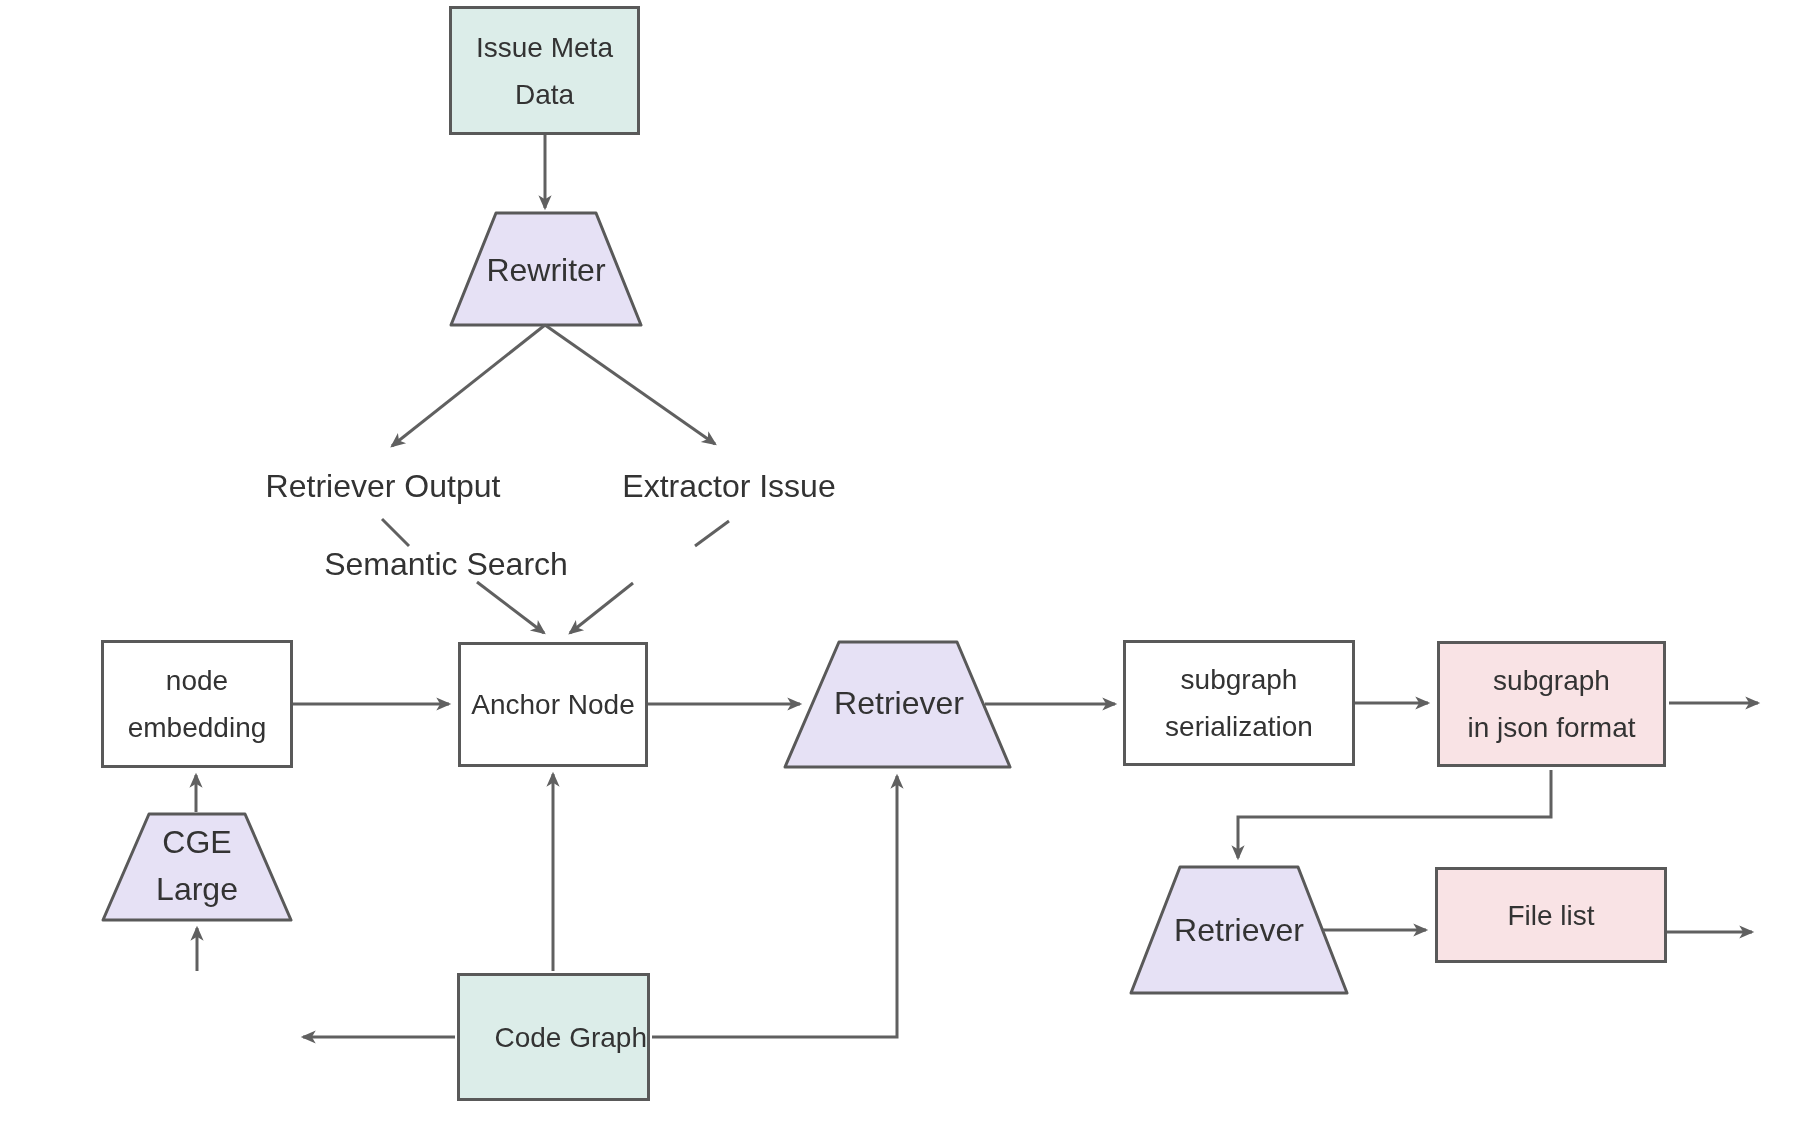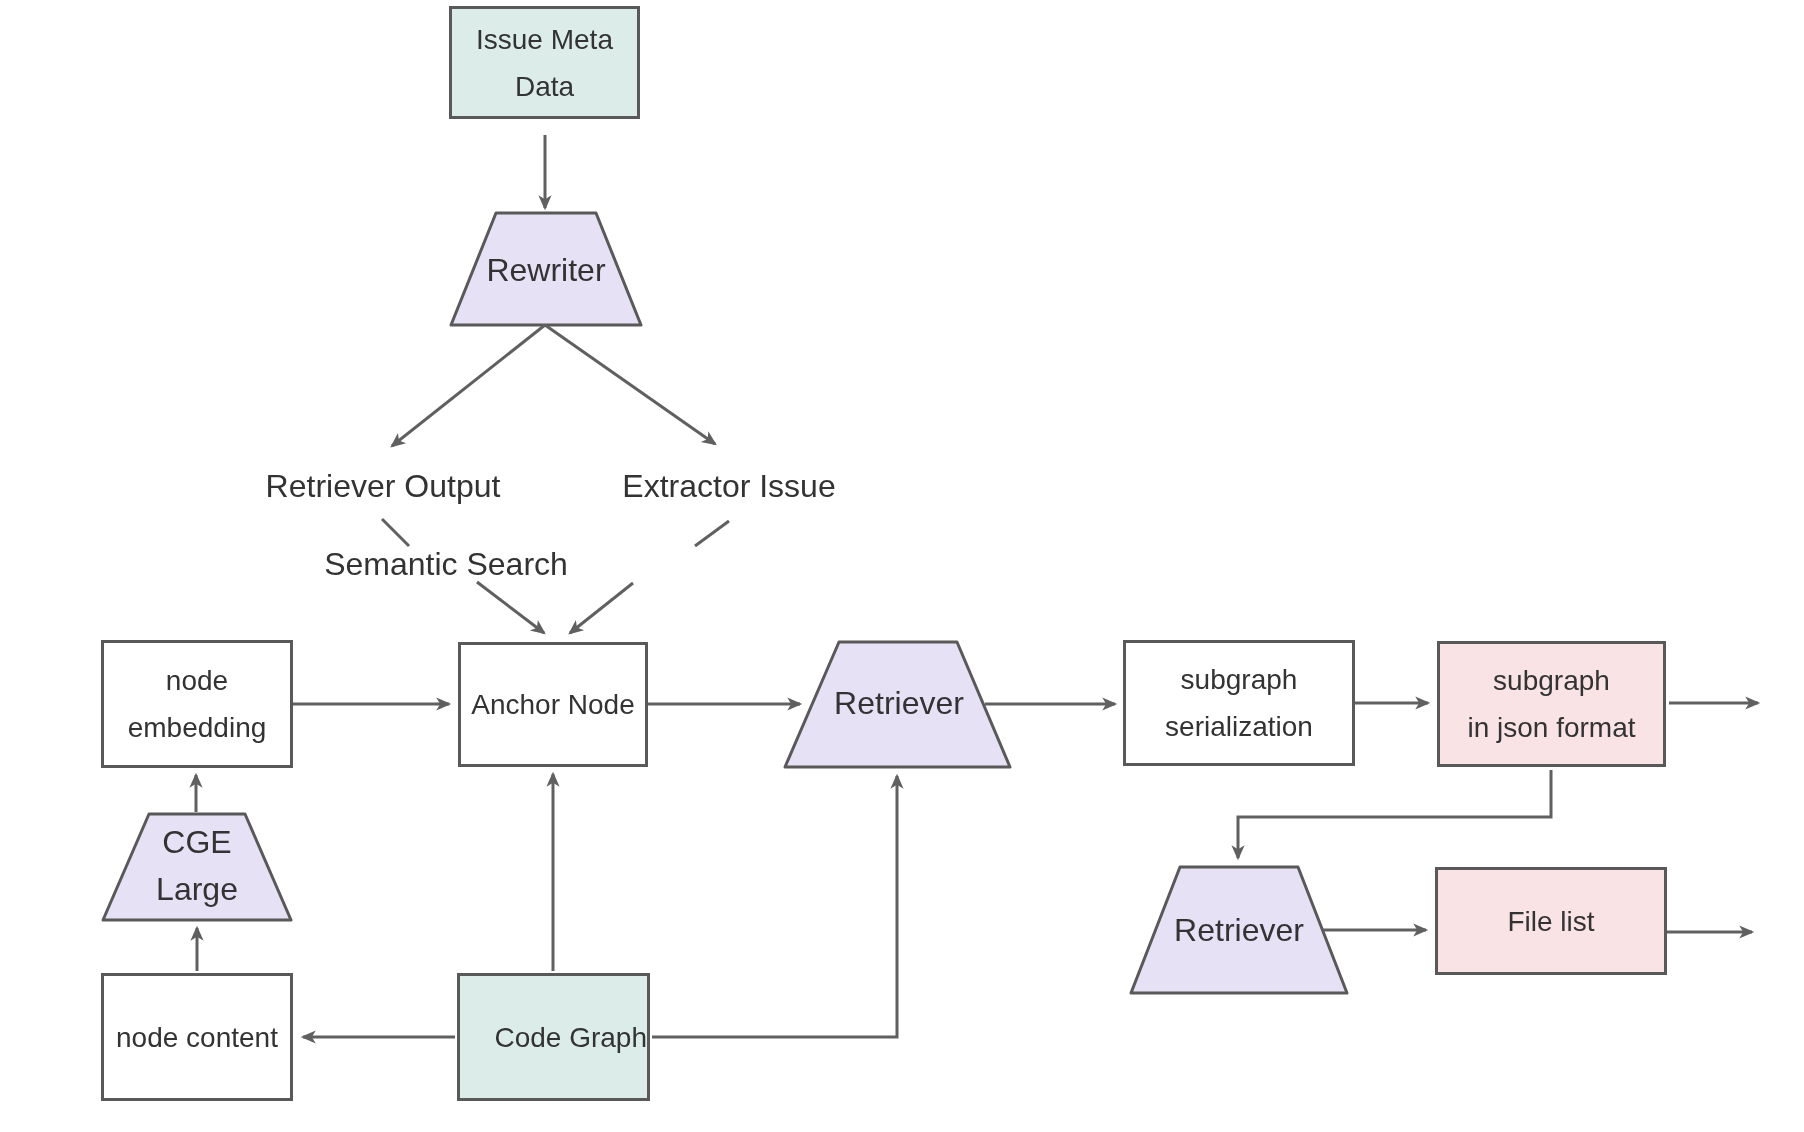--- a/index.html
+++ b/index.html
@@ -93,21 +93,21 @@
     <path class="edge" d="M1551 770 L1551 817 L1238 817 L1238 858" marker-end="url(#arrow)"></path>
     <path class="edge" d="M1323 930 L1426 930" marker-end="url(#arrow)"></path>
     <path class="edge" d="M1667 932 L1752 932" marker-end="url(#arrow)"></path>
     <path class="edge" d="M197 971 L197 928" marker-end="url(#arrow)"></path>
     <path class="edge" d="M196 812 L196 775" marker-end="url(#arrow)"></path>
     <path class="edge" d="M553 971 L553 774" marker-end="url(#arrow)"></path>
     <path class="edge" d="M455 1037 L303 1037" marker-end="url(#arrow)"></path>
     <path class="edge" d="M652 1037 L897 1037 L897 776" marker-end="url(#arrow)"></path>
   </svg>
 
-  <div class="node fill-teal" style="left:449px; top:6px; width:191px; height:113px;">
+  <div class="node fill-teal" style="left:449px; top:6px; width:191px; height:129px;">
     <span class="node-label">Issue Meta
 Data</span>
   </div>
 
   <div class="node fill-white" style="left:101px; top:640px; width:192px; height:128px;">
     <span class="node-label">node
 embedding</span>
   </div>
 
   <div class="node fill-white" style="left:458px; top:642px; width:190px; height:125px;">
@@ -117,27 +117,24 @@
   <div class="node fill-white" style="left:1123px; top:640px; width:232px; height:126px;">
     <span class="node-label">subgraph
 serialization</span>
   </div>
 
   <div class="node fill-pink" style="left:1437px; top:641px; width:229px; height:126px;">
     <span class="node-label">subgraph
 in json format</span>
   </div>
 
-  <div class="node fill-pink" style="left:1435px; top:867px; width:232px; height:108px;">
+  <div class="node fill-pink" style="left:1435px; top:867px; width:232px; height:96px;">
     <span class="node-label">File list</span>
   </div>
 
-  <div class="node fill-white" style="left:101px; top:973px; width:192px; height:128px;">
-    <span class="node-label">node content</span>
-  </div>
 
   <div class="node fill-teal" style="left:457px; top:973px; width:193px; height:128px;justify-content:flex-end;">
     <span class="node-label">Code Graph</span>
   </div>
 
   <div class="label" style="left:546px; top:270px;">Rewriter</div>
   <div class="label" style="left:899px; top:703px;">Retriever</div>
   <div class="label" style="left:197px; top:866px;">CGE
 Large</div>
   <div class="label" style="left:1239px; top:930px;">Retriever</div>

